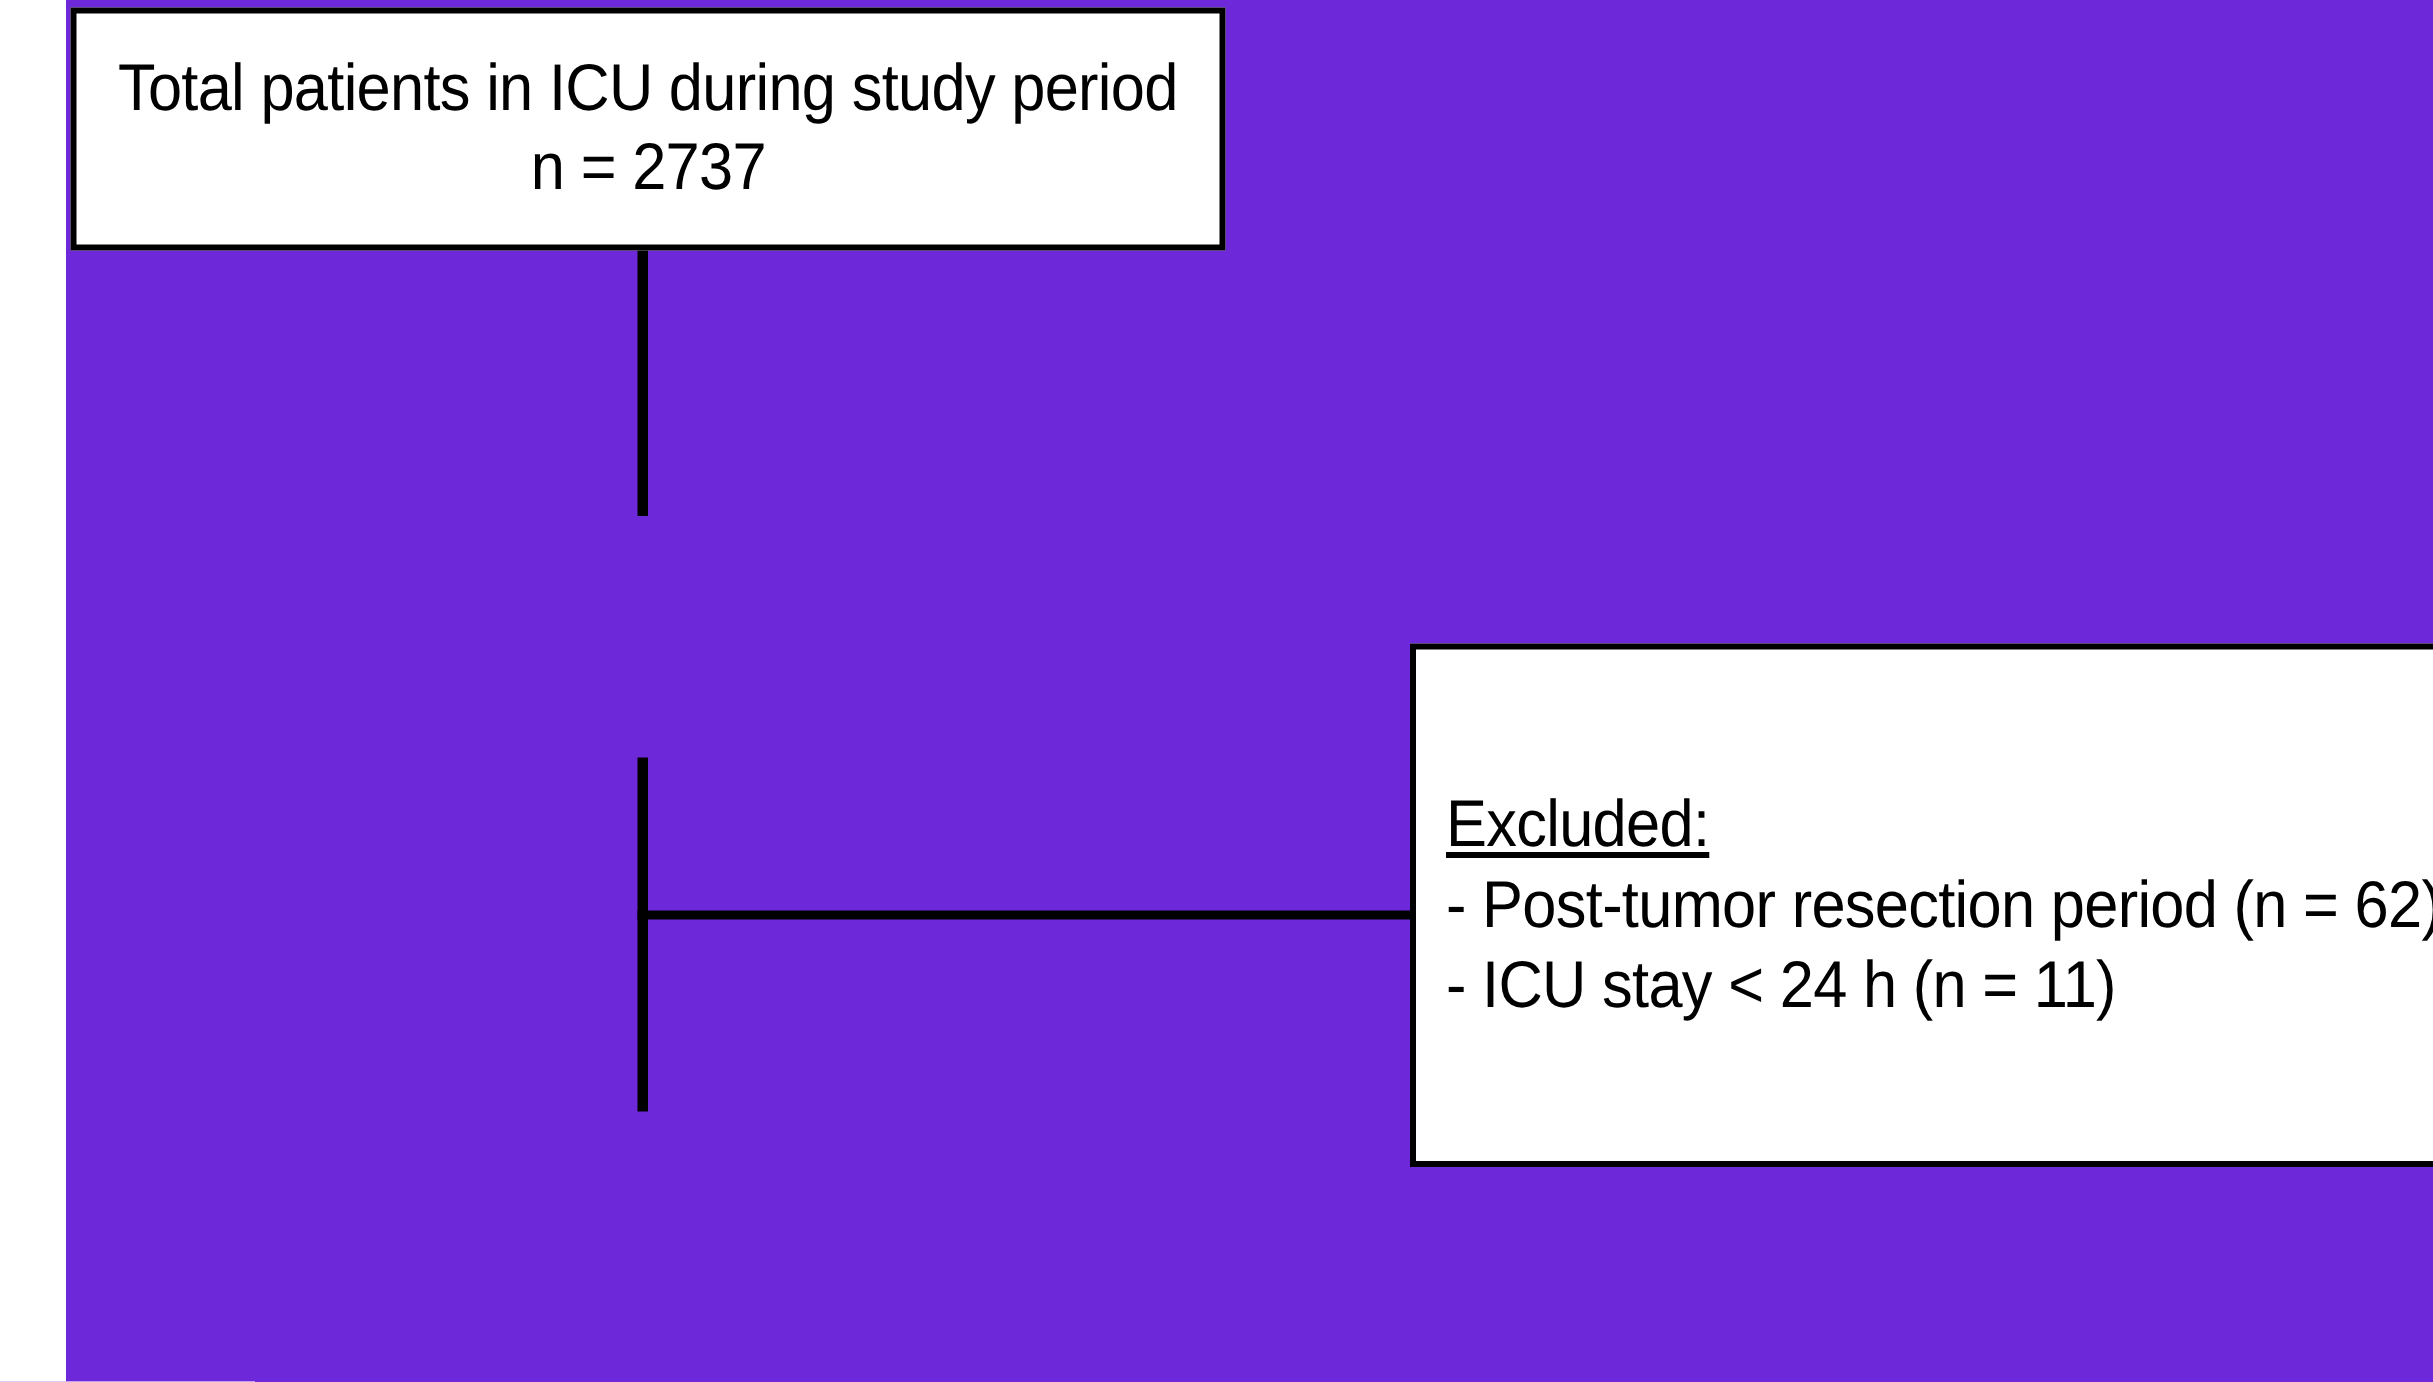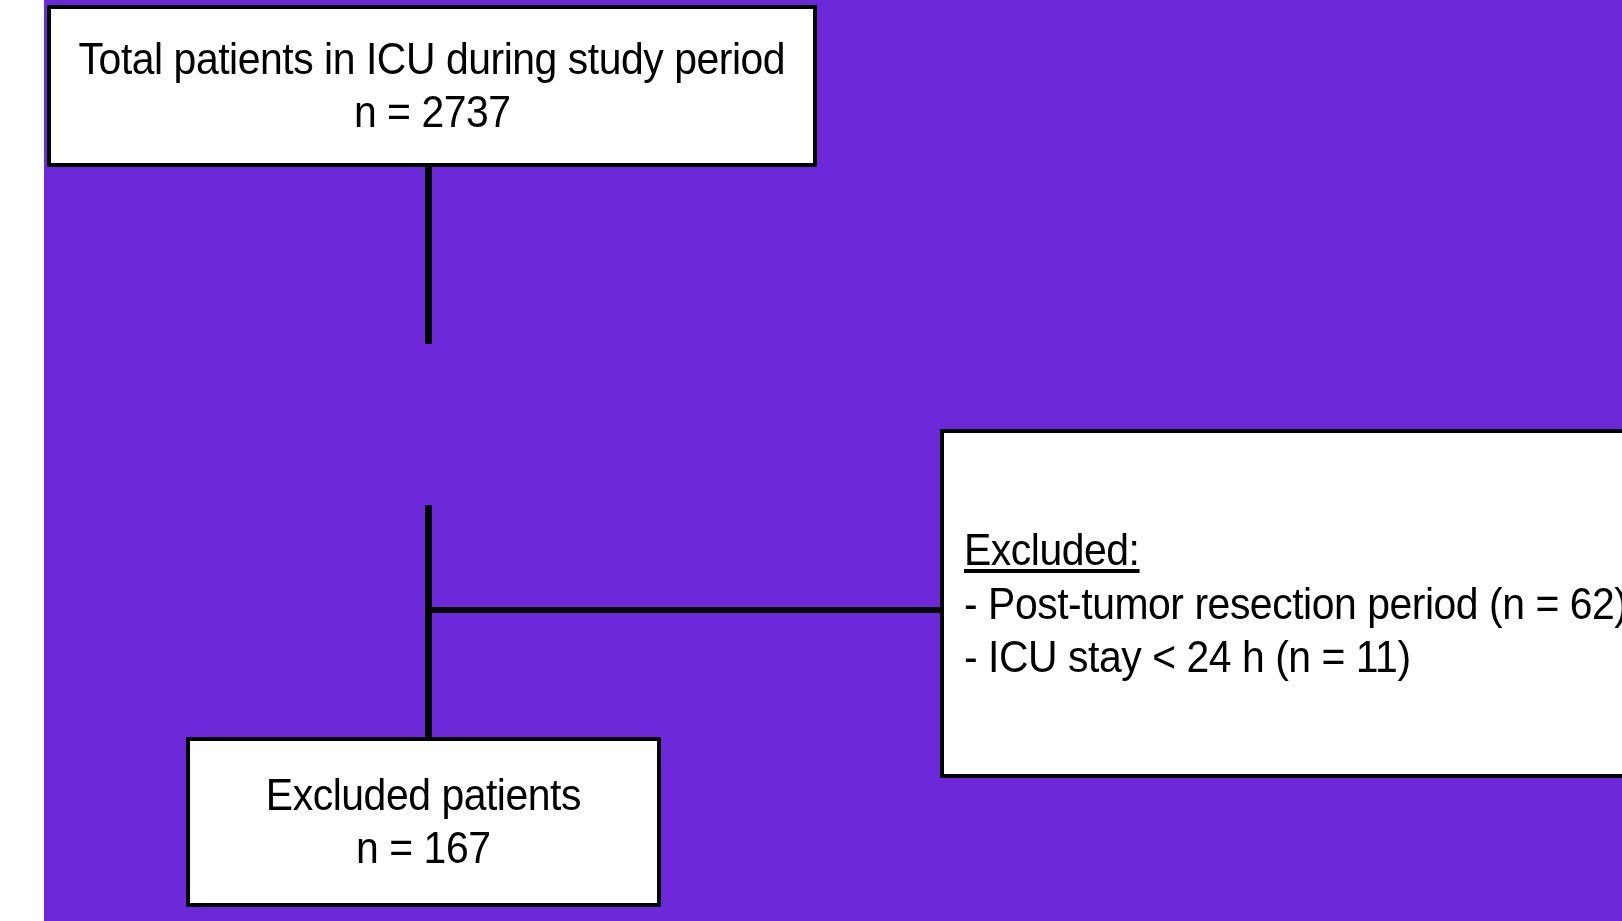--- a/index.html
+++ b/index.html
@@ -122,18 +122,14 @@
     <span class="line">n = 2737</span>
   </div>
 
 
   <div id="node-excluded-reasons">
     <span class="line heading">Excluded:</span>
     <span class="line">- Post-tumor resection period (n = 62)</span>
     <span class="line">- ICU stay &lt; 24 h (n = 11)</span>
   </div>
 
-  <div class="node" id="node-excluded-patients">
-    <span class="line">Excluded patients</span>
-    <span class="line">n = 167</span>
-  </div>
 
 </div>
 
 </body></html>

